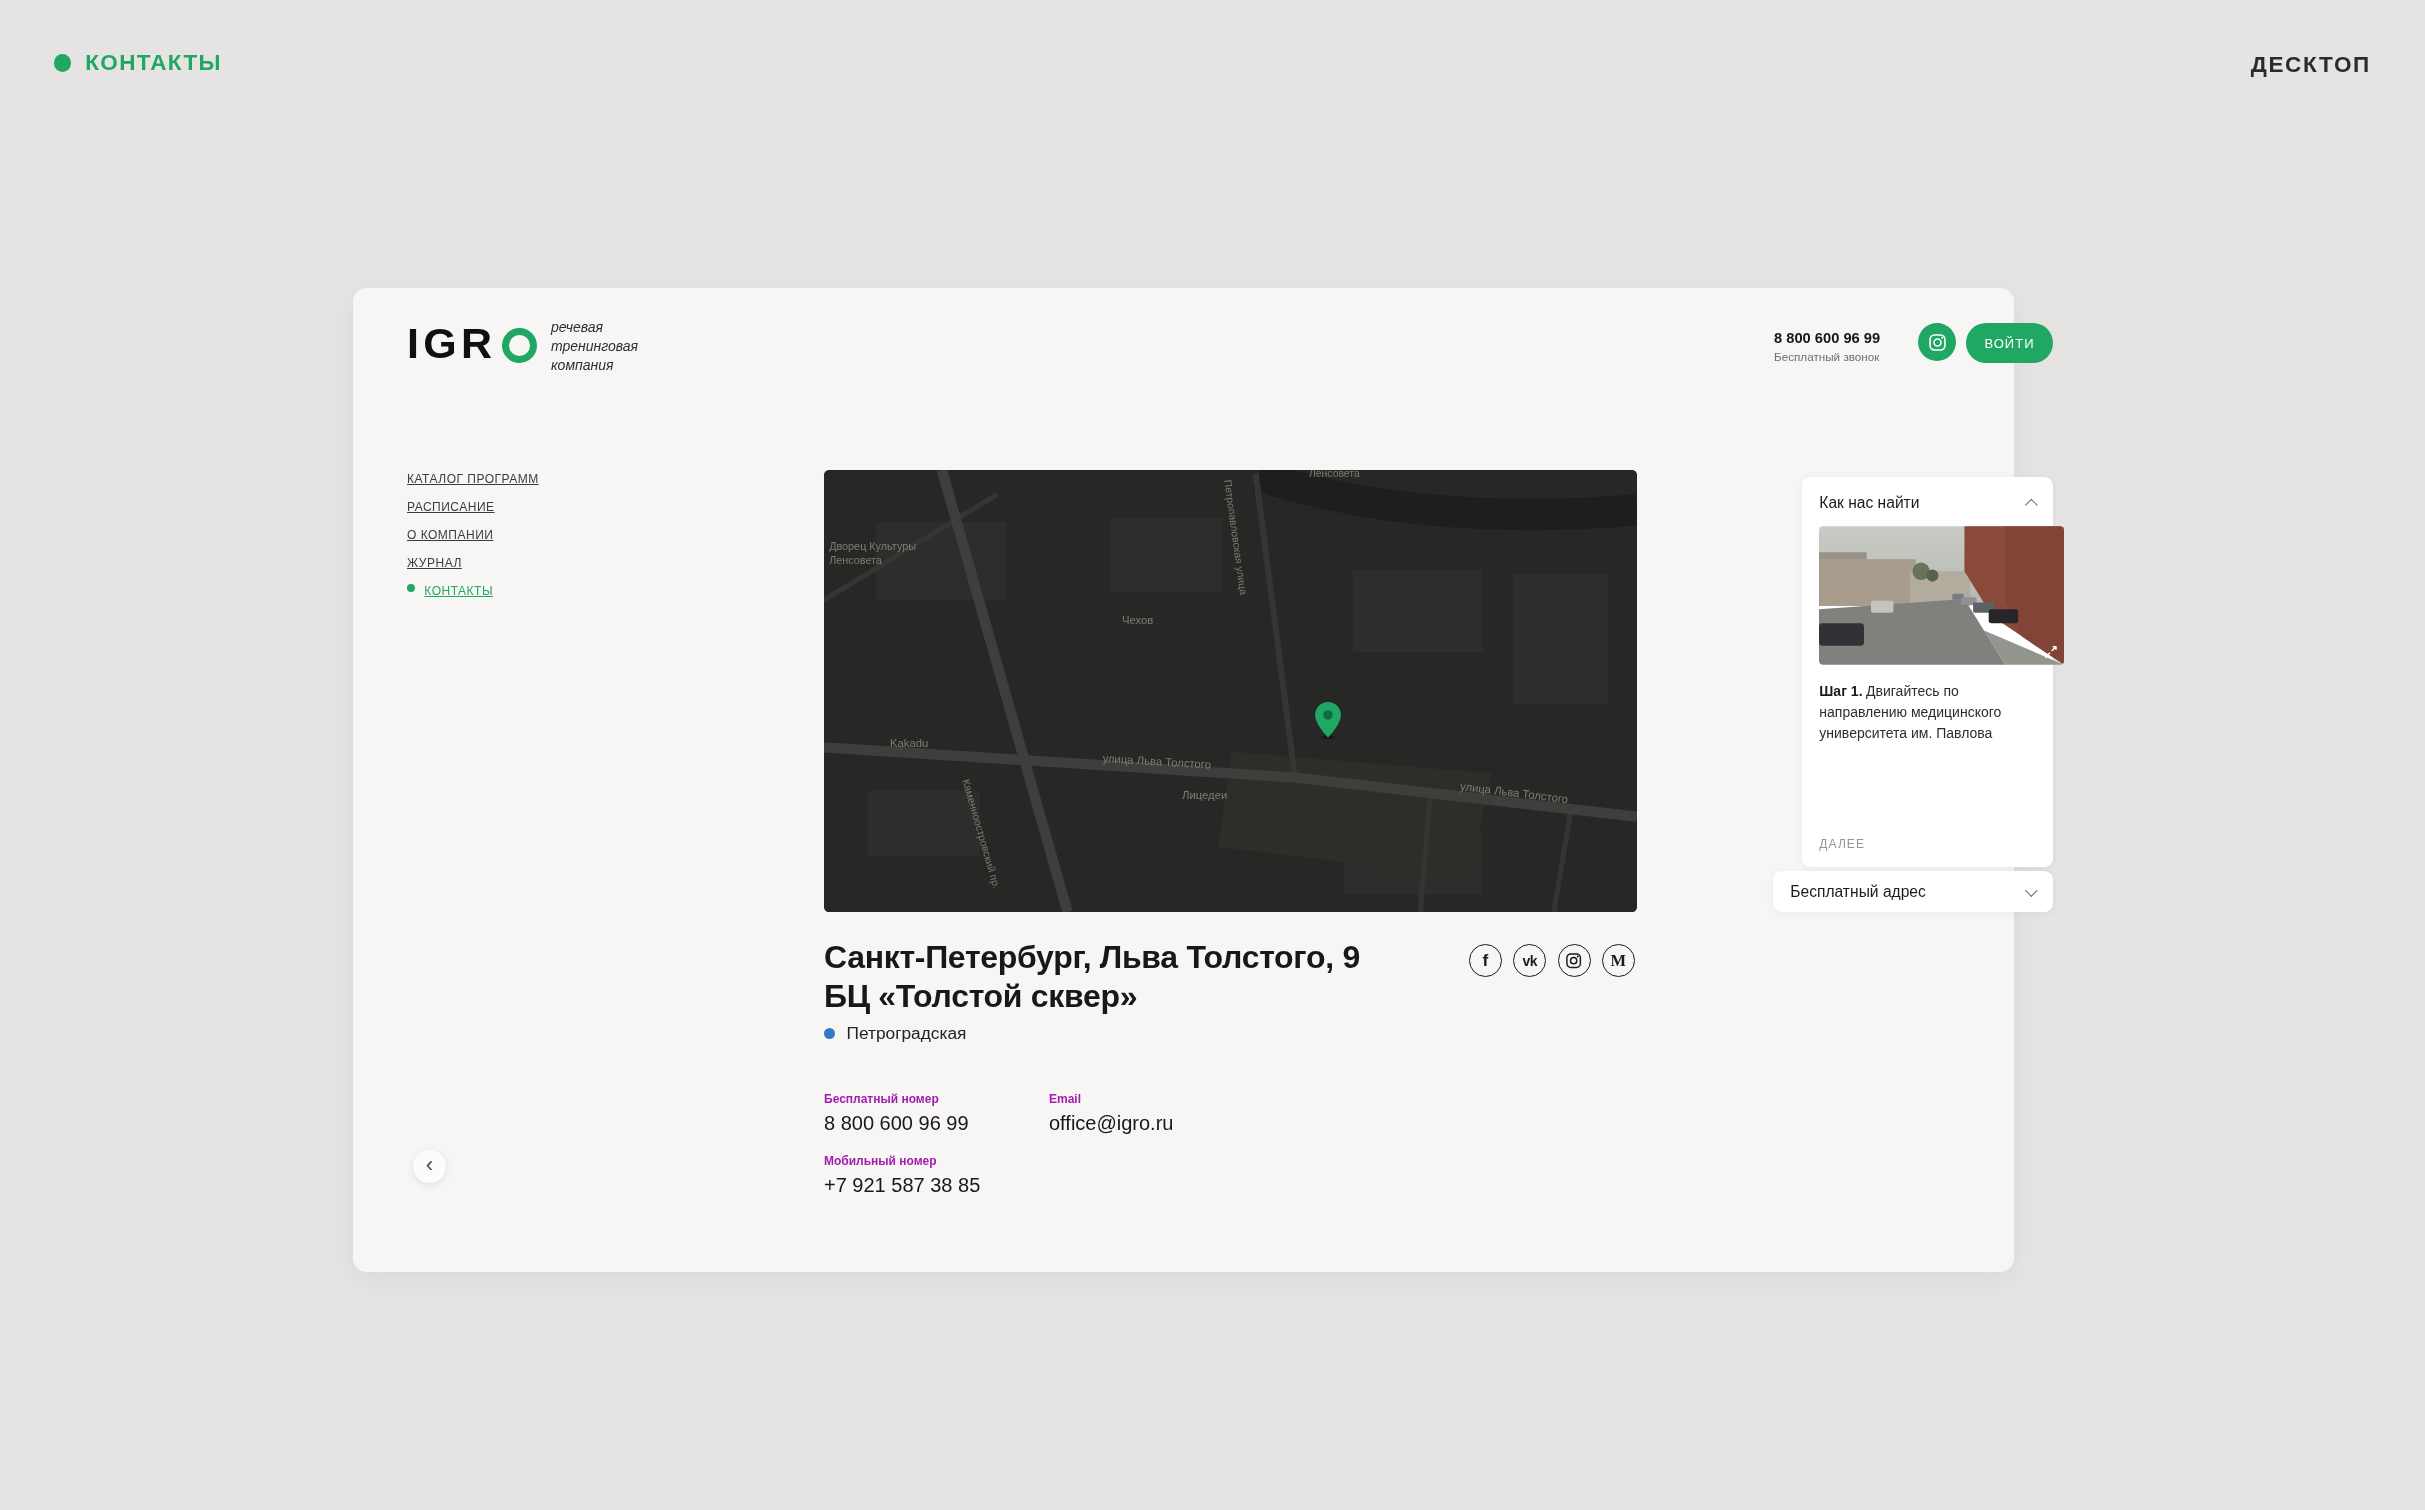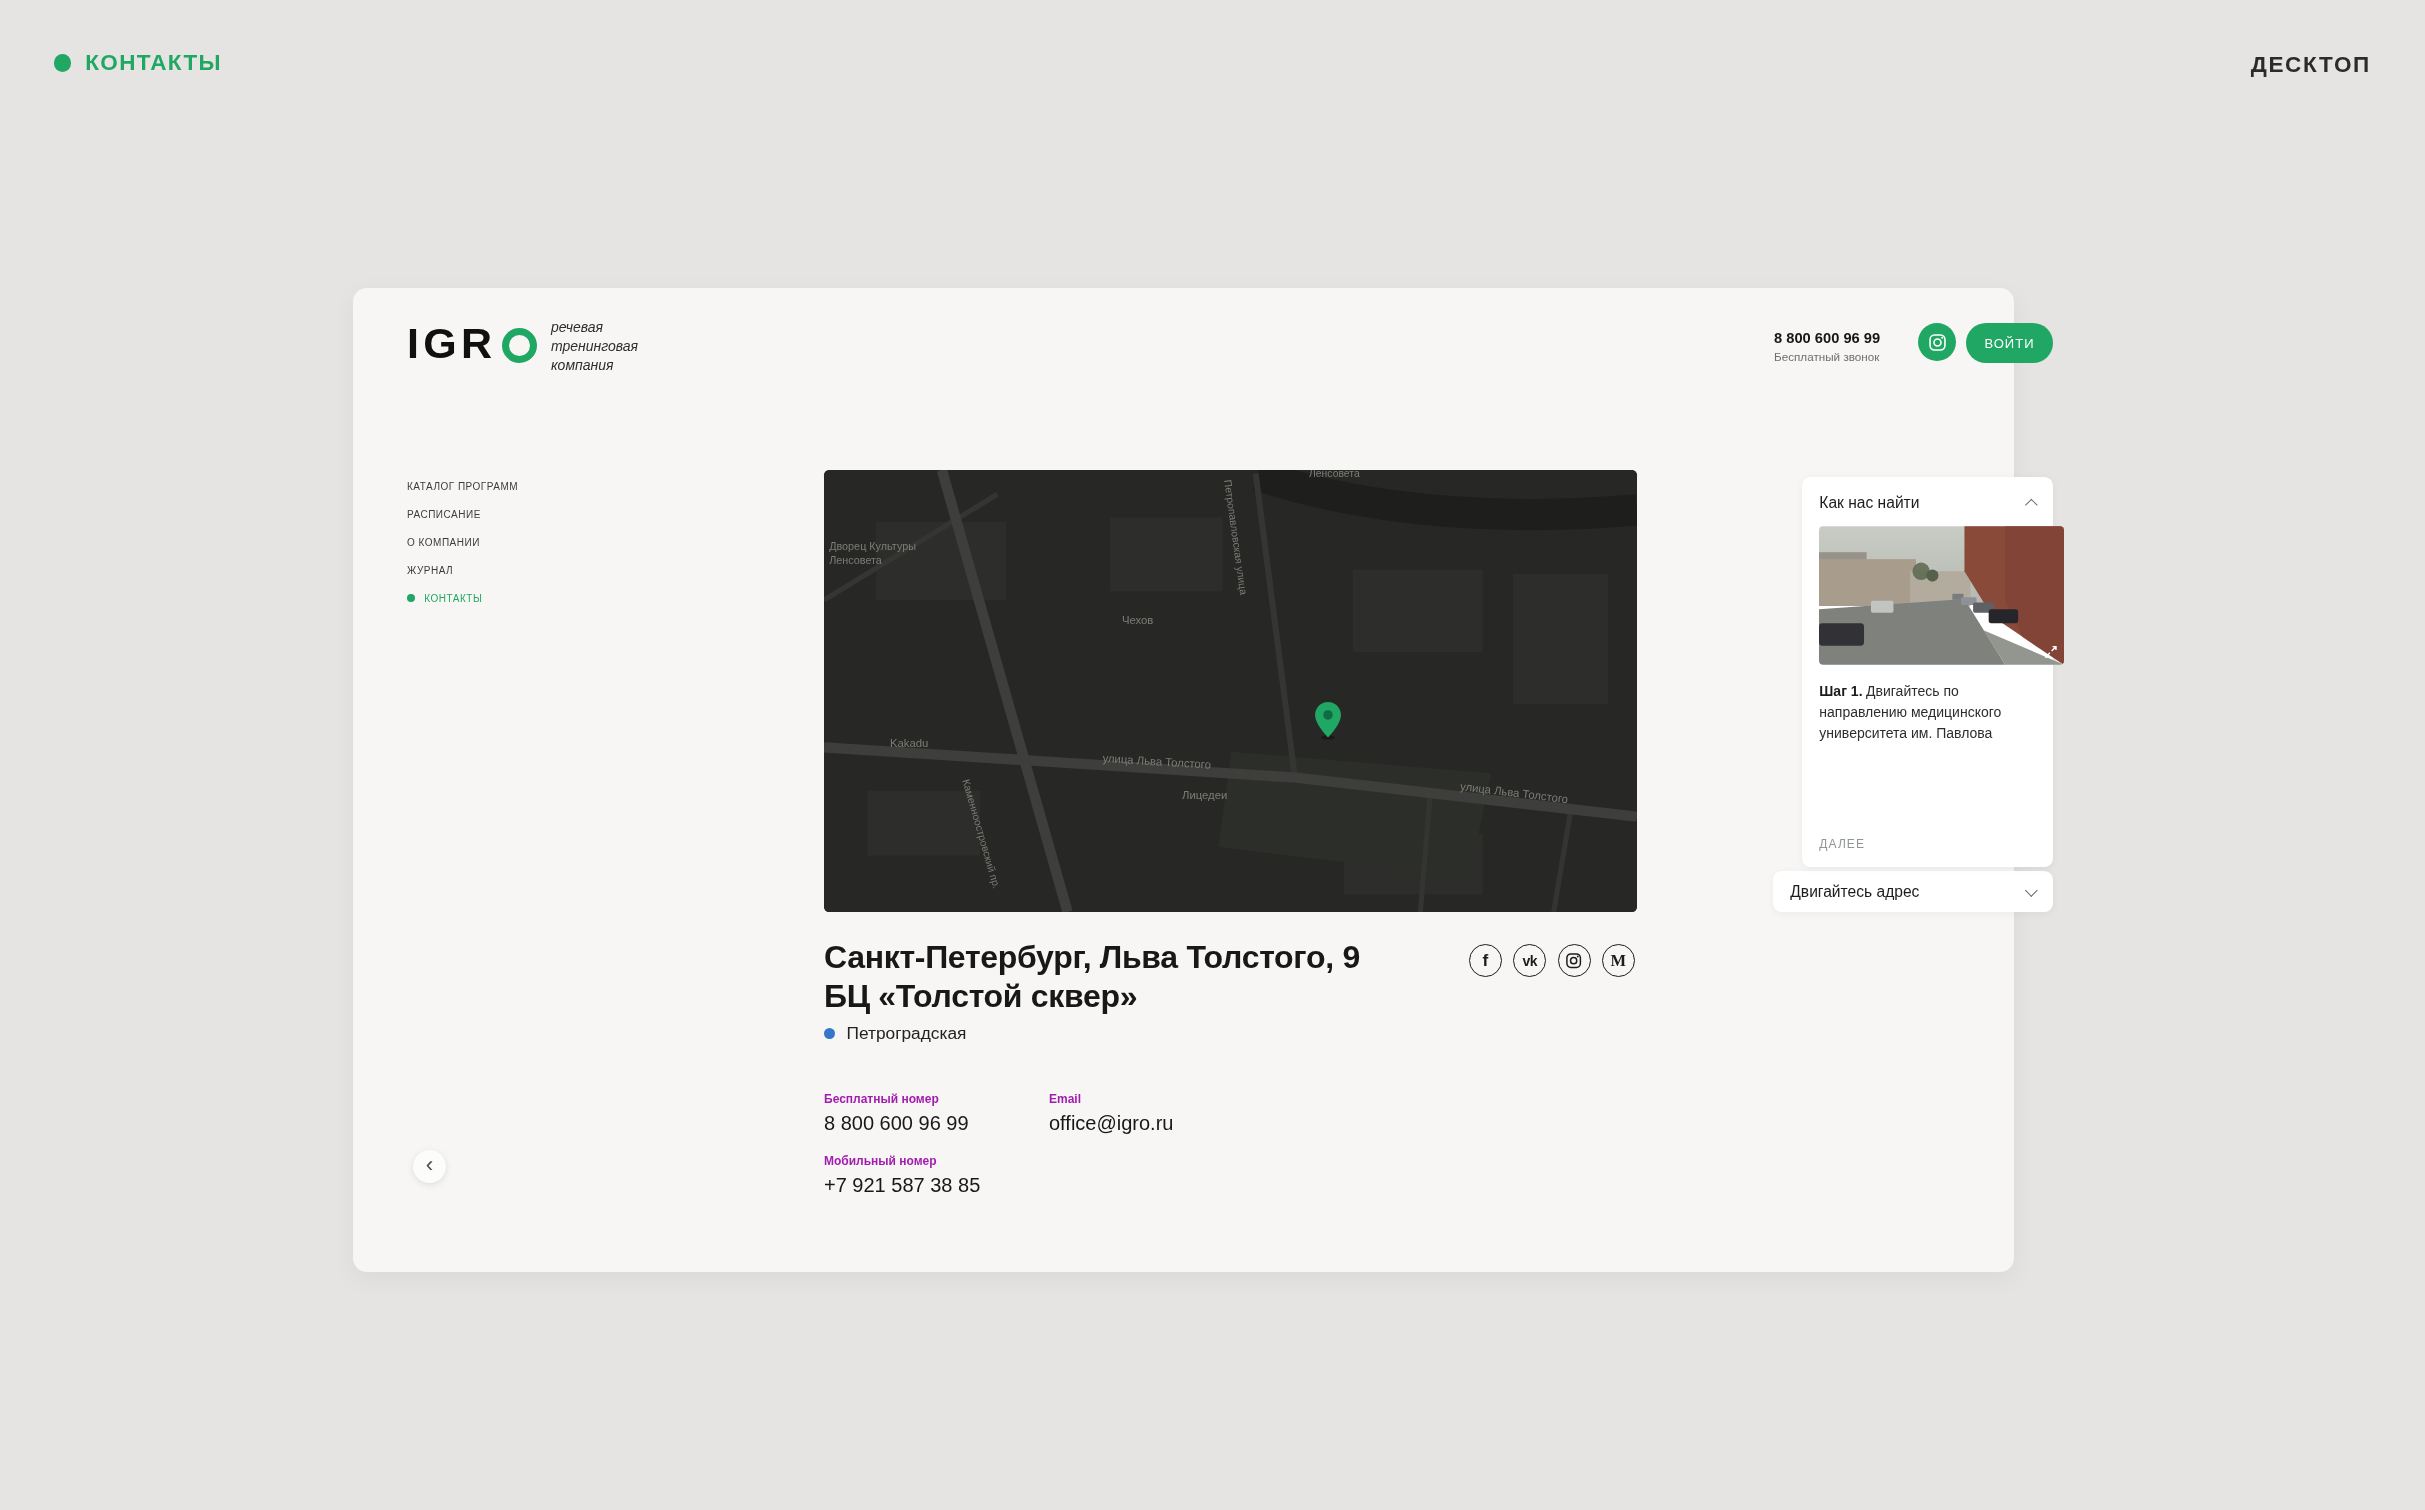--- a/index.html
+++ b/index.html
@@ -32,22 +32,22 @@
   .phone{font-size:14.7px;font-weight:700;color:#161616;}
   .phone-note{font-size:11.7px;color:#6f6f6f;margin-top:4.3px;}
   .badge-icon{position:absolute;left:1565px;top:35px;width:38px;height:38px;border-radius:50%;
               background:#21a764;display:flex;align-items:center;justify-content:center;cursor:pointer;}
   .login-btn{position:absolute;left:1613px;top:35px;width:87px;height:40px;border:none;border-radius:20px;
              background:#21a764;color:#fff;font-family:inherit;font-size:13px;letter-spacing:1px;
              display:flex;align-items:center;justify-content:center;cursor:pointer;}
 
   
   .nav{position:absolute;left:54px;top:184px;}
-  .nav-item{display:flex;align-items:center;height:28px;font-size:10px;letter-spacing:0.5px;
-            color:#3c3c3c;cursor:pointer;white-space:nowrap;}
+  .nav-item{display:flex;align-items:flex-start;height:28px;font-size:12px;letter-spacing:0.5px;
+            color:#3c3c3c;cursor:pointer;white-space:nowrap;text-decoration:underline;}
   .nav-item.active{color:#21a764;}
   .nav-dot{width:7.8px;height:7.8px;border-radius:50%;background:#21a764;margin-right:9.5px;}
 
   
   .map{position:absolute;left:471px;top:182px;width:813px;height:442px;background:#272725;
        border-radius:5.2px;overflow:hidden;cursor:grab;}
   .map svg.roads{position:absolute;left:0;top:0;}
   .map-label{position:absolute;color:#85857f;font-size:11.3px;white-space:nowrap;opacity:.9;}
   .map-label.wrap{white-space:normal;width:104px;line-height:1.3;}
   .rot{transform-origin:left top;}
@@ -256,19 +256,19 @@
         <svg class="expand" width="15.6" height="15.6" viewBox="0 0 18 18">
           <path d="M11 3 h4 v4 M15 3 l-5 5 M7 15 H3 v-4 M3 15 l5 -5" stroke="#ffffff" stroke-width="1.6" fill="none"></path>
         </svg>
       </div>
       <p class="step">
         <b>Шаг 1.</b><span>Двигайтесь по направлению медицинского университета им. Павлова</span>
       </p>
       <div class="next-link">ДАЛЕЕ</div>
     </div>
     <div class="pcard pcard-legal">
-      <span class="pc-title">Двигайтесь адрес</span>
+      <span class="pc-title">Бесплатный адрес</span>
       <span class="chev chev-down"></span>
     </div>
   </div>
 
 </div>
 
 
 </body></html>

